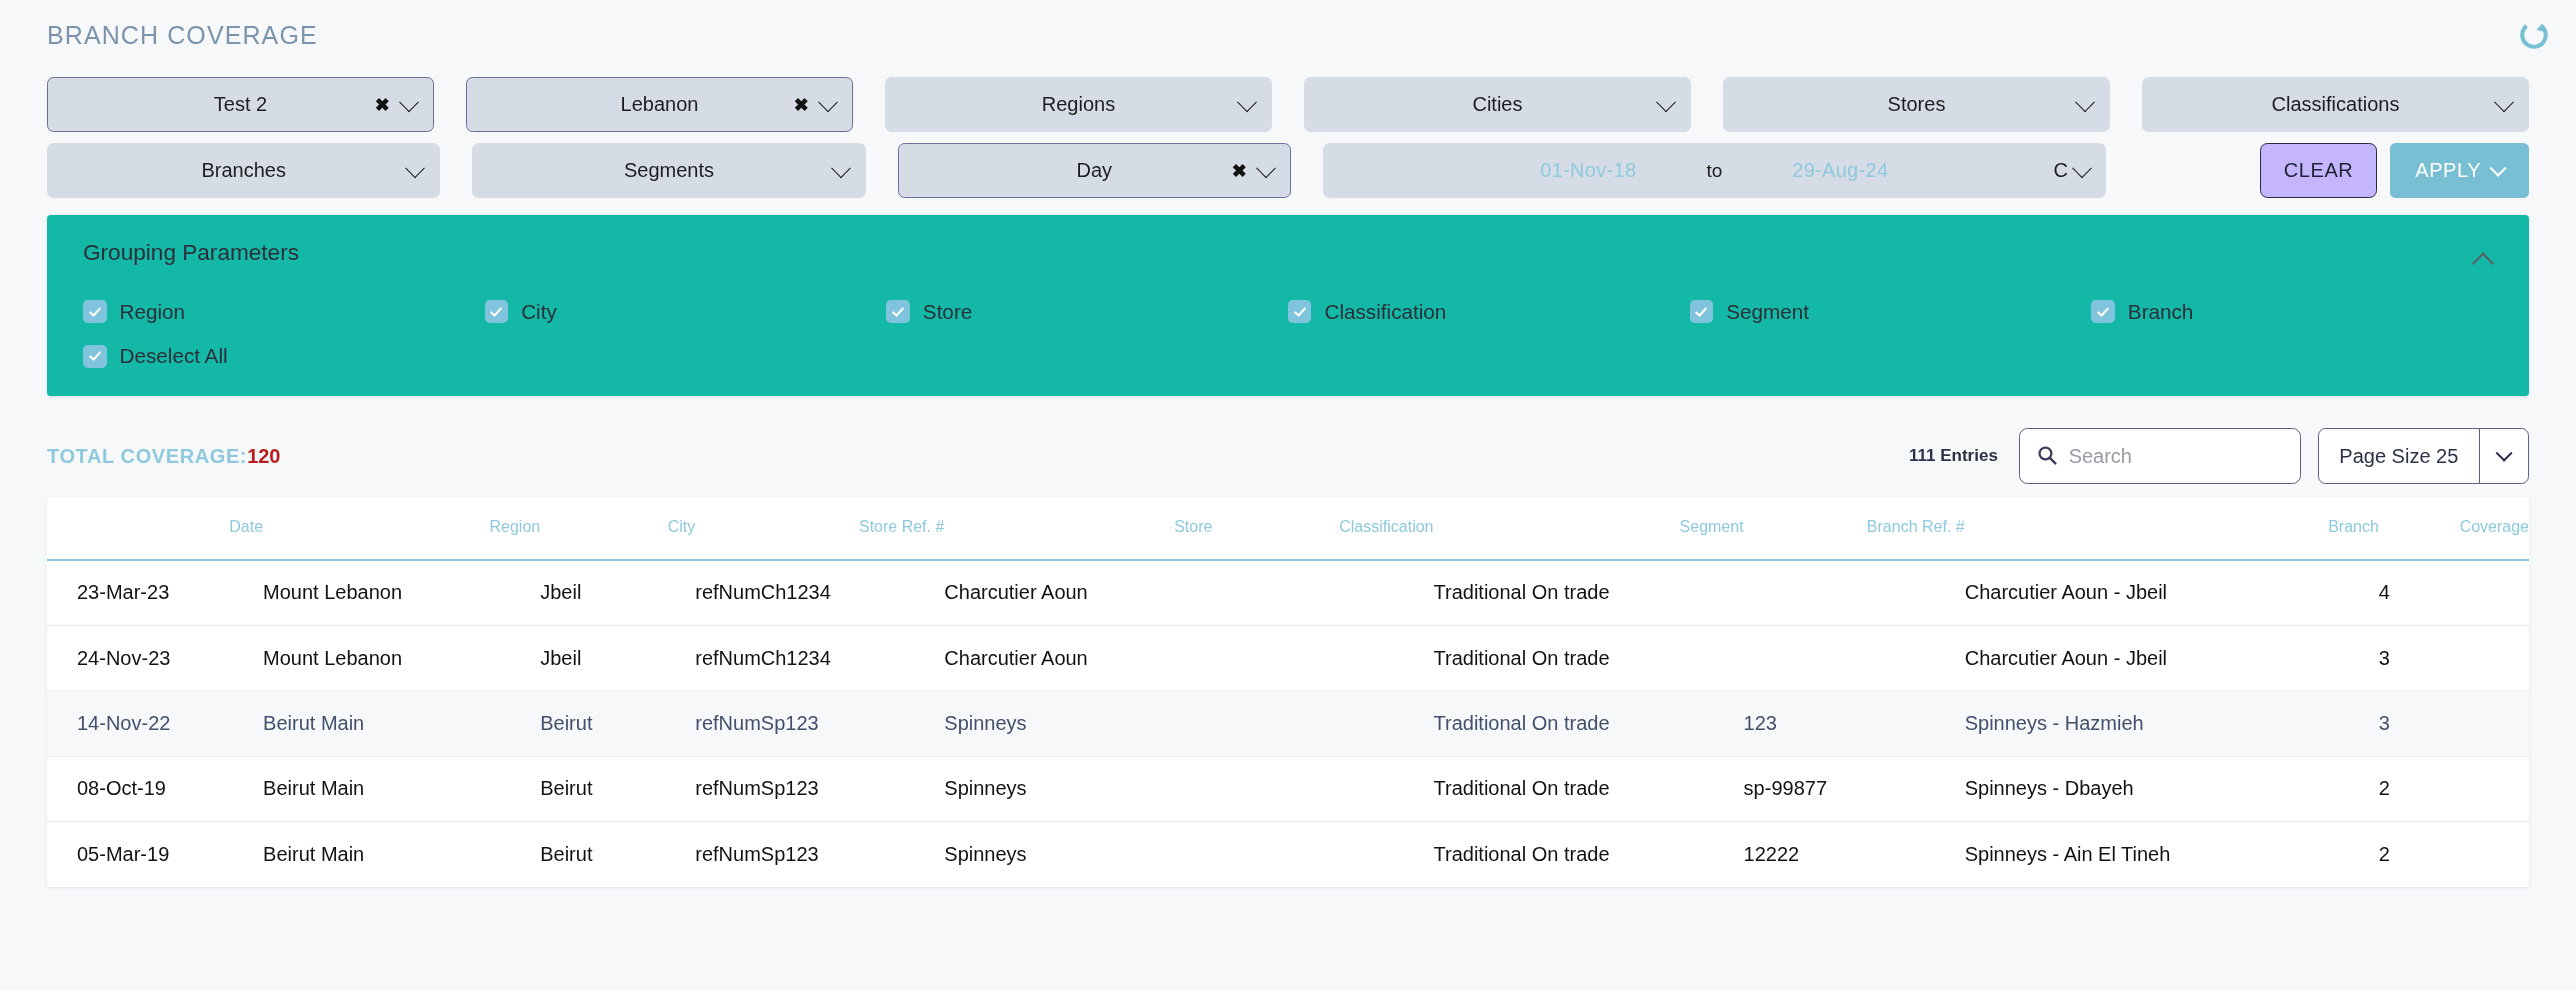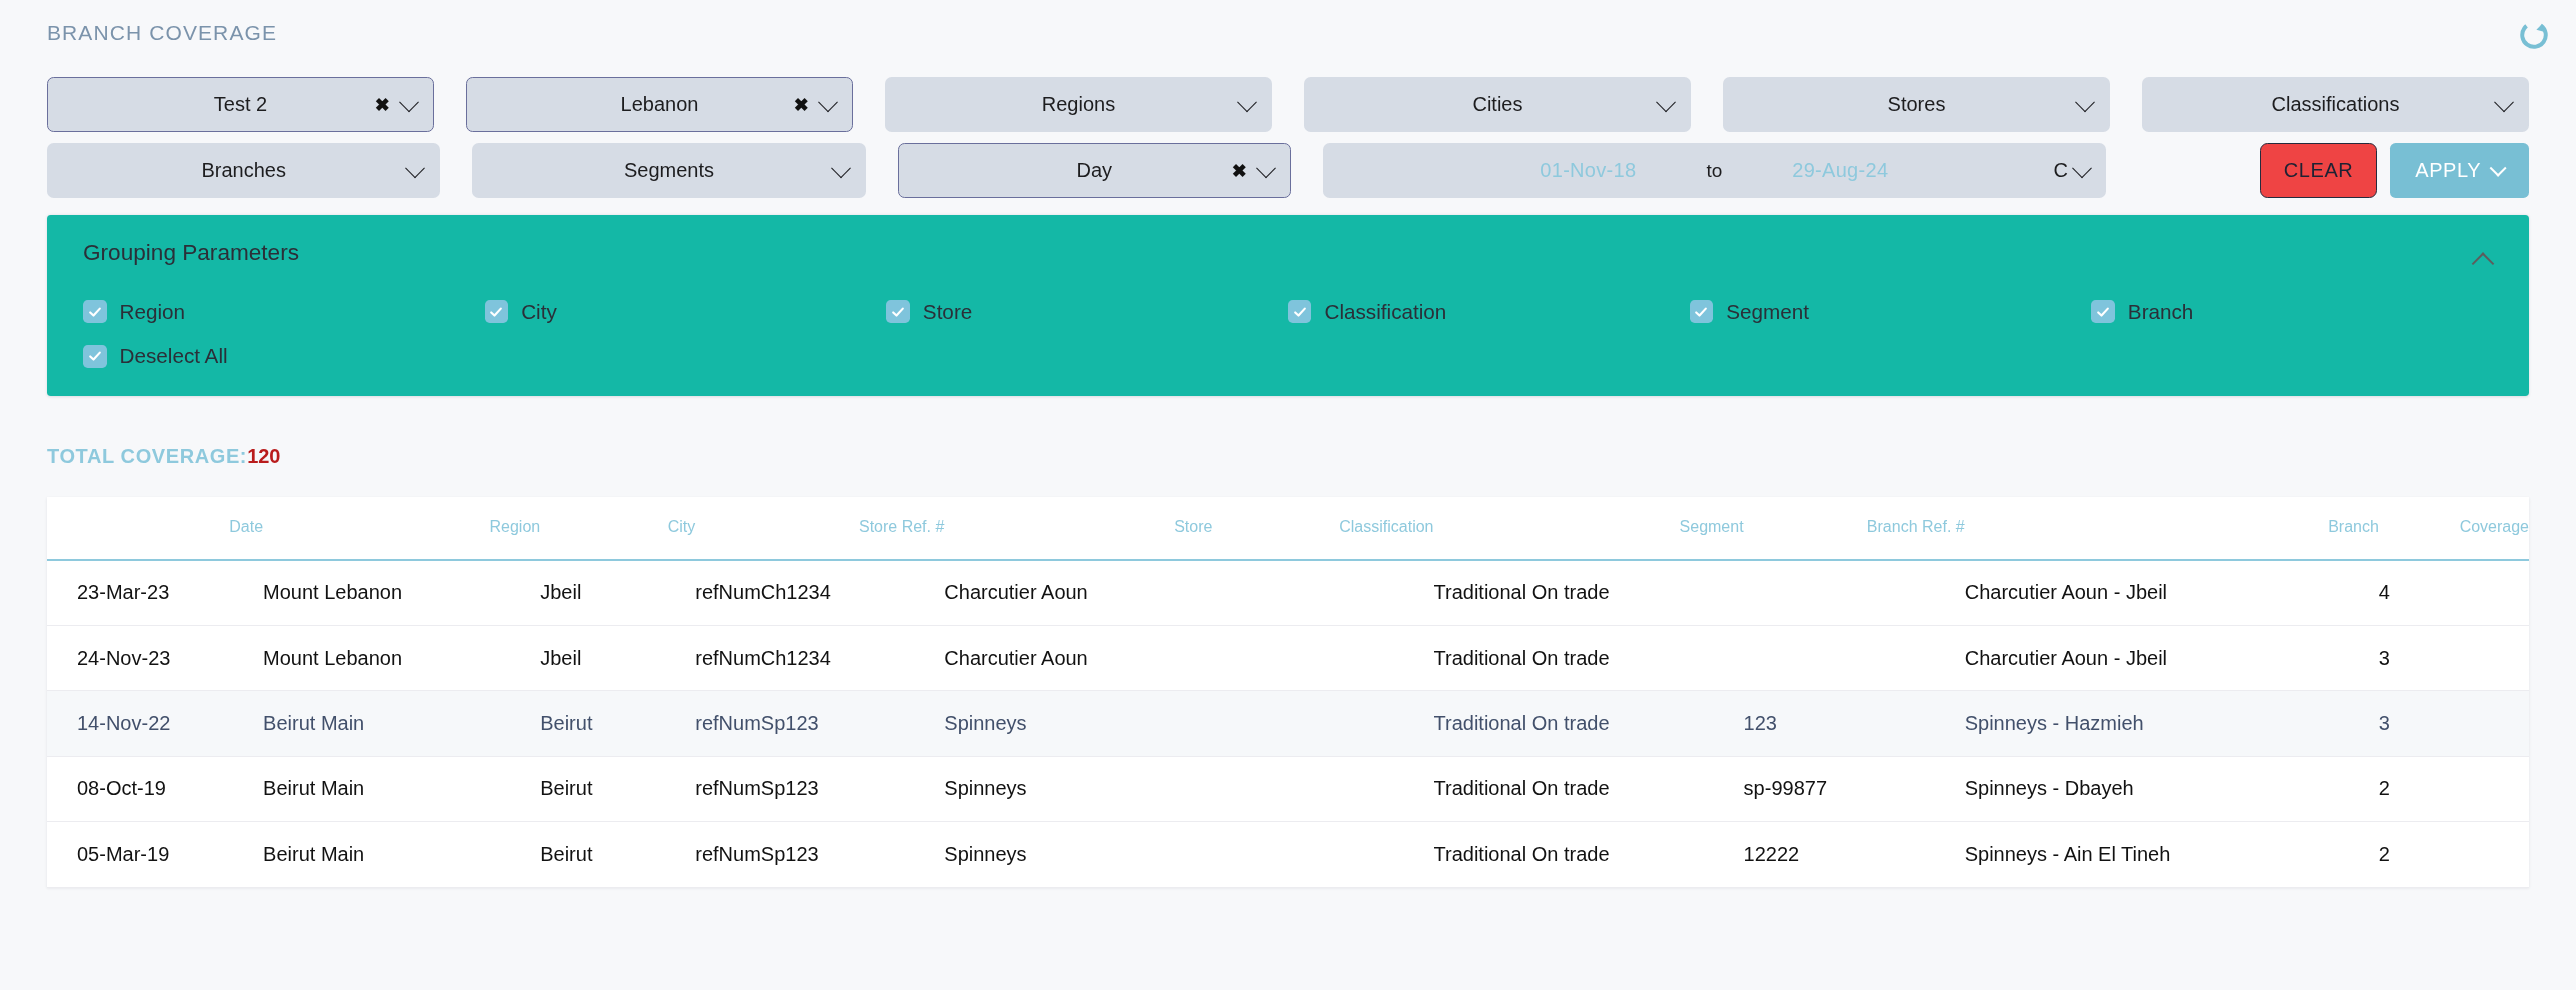--- a/index.html
+++ b/index.html
@@ -12,21 +12,21 @@
     overflow: hidden;
   }
 
   
   .page-header {
     position: relative;
     height: 77px;
     padding: 20.7px 0 0 47px;
   }
   .page-title {
-    font-size: 21px;
+    font-size: 25px;
     font-weight: 400;
     letter-spacing: 1.1px;
     color: #7b93ab;
   }
   .refresh-icon {
     position: absolute;
     right: 26px;
     top: 19px;
     width: 32px;
     height: 32px;
@@ -123,21 +123,21 @@
     flex: 1 1 0;
     display: flex;
     justify-content: flex-end;
     align-items: center;
     gap: 13px;
   }
   .btn-clear {
     height: 55px;
     min-width: 113px;
     padding: 0 22.6px;
-    background: #ef4444;
+    background: #c4b5fd;
     border: 1.5px solid #262b3d;
     border-radius: 7.5px;
     font-size: 20px;
     letter-spacing: 0.6px;
     color: #1e2233;
     cursor: pointer;
     font-family: inherit;
   }
   .btn-apply {
     height: 55px;
@@ -515,20 +515,40 @@
     </div>
   </div>
 </div>
 
 <div class="table-toolbar">
   <div class="total-coverage">
     <span class="tc-label">TOTAL COVERAGE:</span>
     <span class="tc-value">120</span>
   </div>
 
+  <div class="toolbar-right">
+    <span class="entries">111 Entries</span>
+
+    <div class="search-box">
+      <span>
+        <svg width="20.7" height="20.7" viewBox="0 0 22 22">
+          <circle cx="9" cy="9" r="6.3" fill="none" stroke="#3b3f5c" stroke-width="2.4"></circle>
+          <line x1="13.6" y1="13.6" x2="19.5" y2="19.5" stroke="#3b3f5c" stroke-width="2.6" stroke-linecap="round"></line>
+        </svg>
+      </span>
+      <input type="text" placeholder="Search" style="">
+    </div>
+
+    <div class="pagesize">
+      <span class="ps-label">Page Size 25</span>
+      <span class="ps-arrow">
+        <span class="chev"></span>
+      </span>
+    </div>
+  </div>
 </div>
 
 <div class="table-wrap">
   <table>
     <colgroup>
       <col class="c-date">
         <col class="c-region">
         <col class="c-city">
         <col class="c-sref">
         <col class="c-store">

